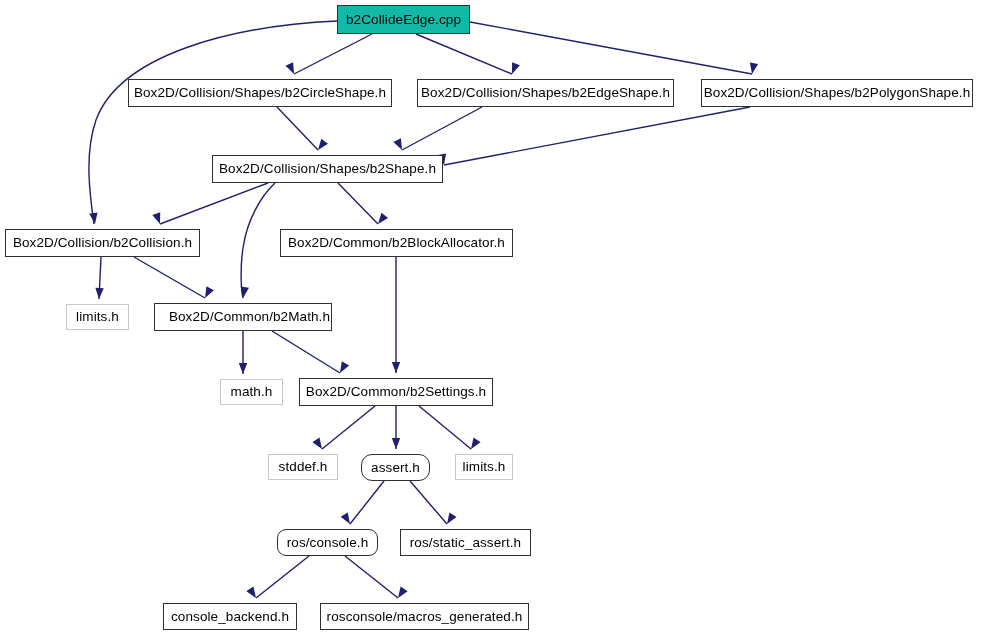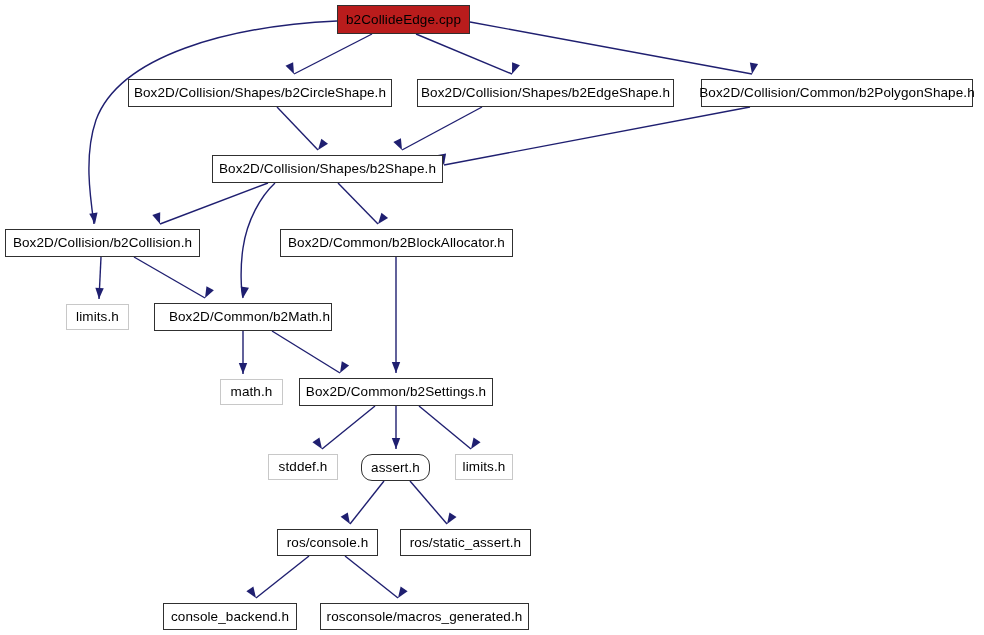--- a/index.html
+++ b/index.html
@@ -39,21 +39,21 @@
   }
   .node.solid {
     border: 1.6px solid #303030;
   }
   .node.dim {
     border: 1px solid #c8c8c8;
     color: #000000;
     justify-content: center;
   }
   .node.root {
-    background: #b91c1c;
+    background: #14b8a6;
     border: 1.6px solid #303030;
   }
   .node span {
     pointer-events: none;
   }
 </style>
 </head>
 <body>
 
 <div id="canvas">
@@ -107,21 +107,21 @@
       <div class="node root" style="left: 337px; top: 5px; width: 133px; height: 29px;">
         <span>b2CollideEdge.cpp</span>
       </div>
       <div class="node solid" style="left: 128px; top: 79px; width: 264px; height: 28px;">
         <span>Box2D/Collision/Shapes/b2CircleShape.h</span>
       </div>
       <div class="node solid" style="left: 417px; top: 79px; width: 257px; height: 28px;">
         <span>Box2D/Collision/Shapes/b2EdgeShape.h</span>
       </div>
       <div class="node solid" style="left: 701px; top: 79px; width: 272px; height: 28px;">
-        <span>Box2D/Collision/Common/b2PolygonShape.h</span>
+        <span>Box2D/Collision/Shapes/b2PolygonShape.h</span>
       </div>
       <div class="node solid" style="left: 212px; top: 155px; width: 231px; height: 28px;">
         <span>Box2D/Collision/Shapes/b2Shape.h</span>
       </div>
       <div class="node solid" style="left: 5px; top: 229px; width: 195px; height: 28px;">
         <span>Box2D/Collision/b2Collision.h</span>
       </div>
       <div class="node solid" style="left: 280px; top: 229px; width: 233px; height: 28px;">
         <span>Box2D/Common/b2BlockAllocator.h</span>
       </div>
@@ -139,21 +139,21 @@
       </div>
       <div class="node dim" style="left: 268px; top: 454px; width: 70px; height: 26px;">
         <span>stddef.h</span>
       </div>
       <div class="node solid" style="left: 361px; top: 454px; width: 69px; height: 27px; border-radius: 11px;">
         <span>assert.h</span>
       </div>
       <div class="node dim" style="left: 455px; top: 454px; width: 58px; height: 26px;">
         <span>limits.h</span>
       </div>
-      <div class="node solid" style="left: 277px; top: 529px; width: 101px; height: 27px;">
+      <div class="node solid" style="left: 277px; top: 529px; width: 101px; height: 27px; border-radius: 9px;">
         <span>ros/console.h</span>
       </div>
       <div class="node solid" style="left: 400px; top: 529px; width: 131px; height: 27px;">
         <span>ros/static_assert.h</span>
       </div>
       <div class="node solid" style="left: 163px; top: 603px; width: 134px; height: 27px;">
         <span>console_backend.h</span>
       </div>
       <div class="node solid" style="left: 320px; top: 603px; width: 209px; height: 27px;">
         <span>rosconsole/macros_generated.h</span>

